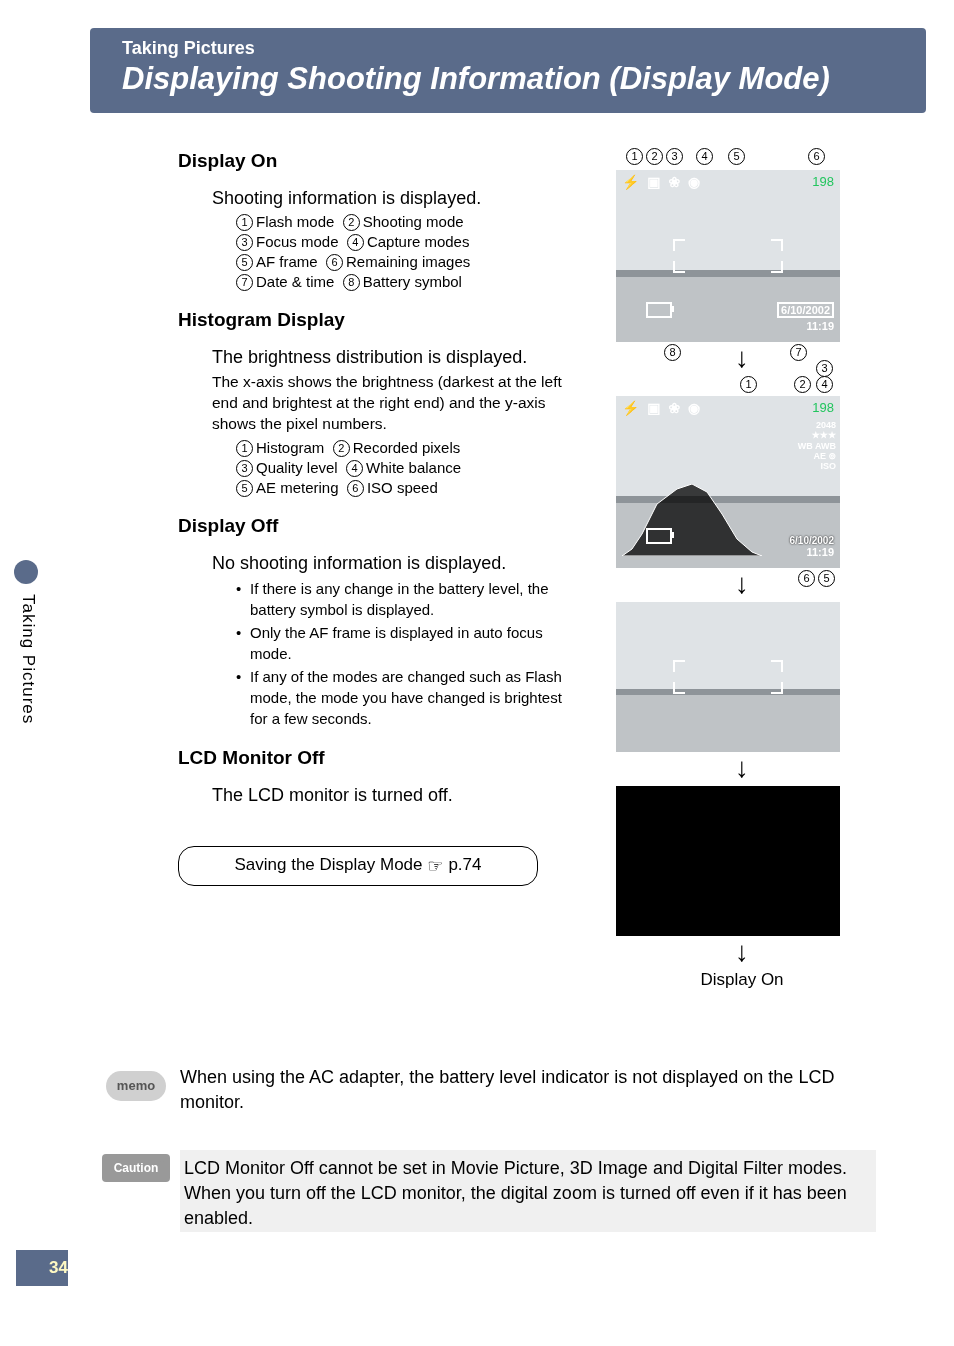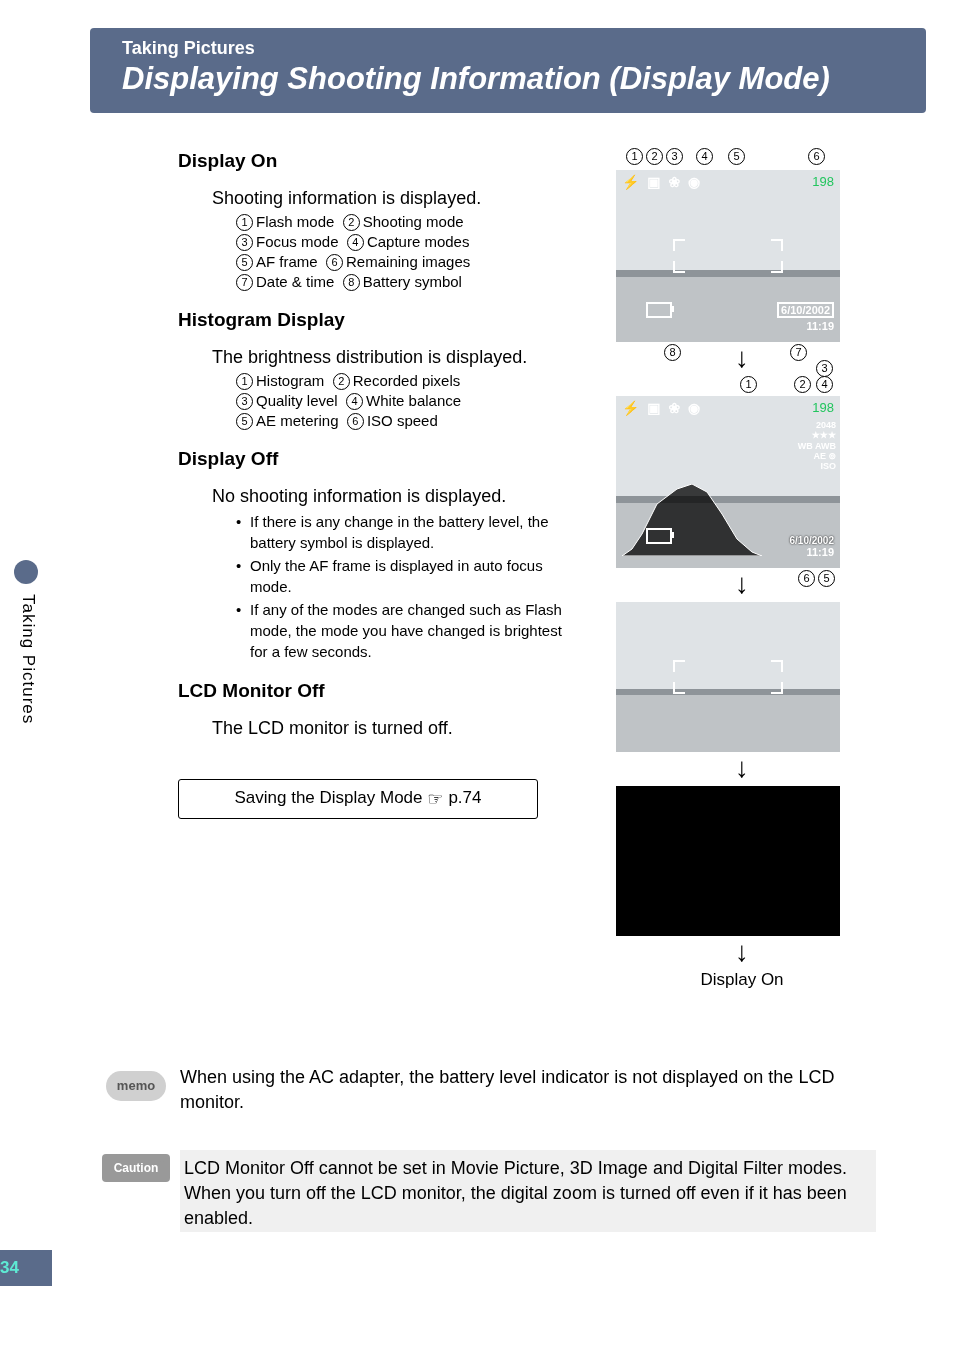--- a/index.html
+++ b/index.html
@@ -3,34 +3,34 @@
 <meta charset="utf-8">
 <style>
 html,body{margin:0;padding:0;background:#fff;font-family:Arial,Helvetica,sans-serif;color:#000}
 .page{width:954px;height:1346px;position:relative;background:#fff;overflow:hidden}
 .header{background:#5a6b8a;color:#fff;margin:28px 28px 0 90px;border-radius:4px;padding:10px 20px 16px 32px}
 .header .cat{font-size:18px;font-weight:bold;margin-bottom:2px}
 .header .title{font-size:31px;font-weight:bold;font-style:italic}
 .sidebar{position:absolute;left:0;top:560px;width:52px;height:260px}
 .dot{width:24px;height:24px;background:#5a6b8a;border-radius:50%;margin-left:14px;margin-bottom:10px}
 .vtext{writing-mode:vertical-rl;font-size:17px;letter-spacing:1px;margin-left:18px}
-.pno-box{position:absolute;left:0;bottom:60px;width:52px;height:36px;background:#5a6b8a;color:#5eead4;font-weight:bold;text-align:left;line-height:36px;font-size:17px}
+.pno-box{position:absolute;left:16px;bottom:60px;width:52px;height:36px;background:#5a6b8a;color:#fef9c3;font-weight:bold;text-align:right;line-height:36px;font-size:17px}
 .main{position:absolute;left:178px;top:150px;width:400px}
 .sect{margin-bottom:18px}
 .h3{font-weight:bold;font-size:19px;margin-bottom:0}
 .lead{font-size:18px;margin:16px 0 4px 34px}
 .list{font-size:15px;margin-left:58px}
 .row{margin-bottom:2px}
 .circ{display:inline-block;border:1px solid #000;border-radius:50%;width:15px;height:15px;font-size:11px;text-align:center;line-height:15px;margin-right:3px;vertical-align:1px}
 .body2{font-size:15.5px;margin:0 0 4px 34px;line-height:1.35}
 .bul{font-size:15px;margin-left:58px;line-height:1.4}
 .bul .b{position:relative;padding-left:14px;margin-bottom:2px}
 .bul .b:before{content:"•";position:absolute;left:0}
 .save{margin-top:40px}
-.savebox{border:1.5px solid #000;border-radius:3px;padding:8px 14px;font-size:17px;display:inline-block;min-width:330px;text-align:center}
+.savebox{border:1.5px solid #000;border-radius:16px;padding:8px 14px;font-size:17px;display:inline-block;min-width:330px;text-align:center}
 .savebox .hand{font-size:18px;vertical-align:-2px}
 .memorow{position:absolute;left:106px;top:1065px;width:760px}
 .memolabel{position:absolute;left:0;top:6px;width:60px;height:30px;background:#d0d0d0;border-radius:15px;color:#555;font-size:13px;font-weight:bold;text-align:center;line-height:30px}
 .memotxt{margin-left:74px;font-size:18px;line-height:1.4}
 .cautionrow{position:absolute;left:106px;top:1150px;width:770px}
 .cautionlabel{position:absolute;left:-4px;top:4px;width:68px;height:28px;background:#999;color:#fff;font-size:12px;font-weight:bold;text-align:center;line-height:28px;border-radius:4px}
 .cautionlabel:before,.cautionlabel:after{content:"";position:absolute;width:8px;height:8px;background:#999;border-radius:50%}
 .cautiontxt{margin-left:74px;font-size:18px;line-height:1.4;background:#f0f0f0;padding:6px 10px 0 4px}
 .right{position:absolute;left:612px;top:148px;width:260px}
 .lcd{position:relative;width:224px;height:172px;background:#000;margin-bottom:2px;margin-left:4px}
@@ -81,20 +81,21 @@
         <div class="row"><span class="circ">1</span><span>Flash mode</span>&nbsp;&nbsp;<span class="circ">2</span><span>Shooting mode</span></div>
         <div class="row"><span class="circ">3</span><span>Focus mode</span>&nbsp;&nbsp;<span class="circ">4</span><span>Capture modes</span></div>
         <div class="row"><span class="circ">5</span><span>AF frame</span>&nbsp;&nbsp;<span class="circ">6</span><span>Remaining images</span></div>
         <div class="row"><span class="circ">7</span><span>Date &amp; time</span>&nbsp;&nbsp;<span class="circ">8</span><span>Battery symbol</span></div>
       </div>
     </div>
 
     <div class="sect">
       <div class="h3">Histogram Display</div>
       <div class="lead">The brightness distribution is displayed.</div>
+      <div class="body2">The x-axis shows the brightness (darkest at the left end and brightest at the right end) and the y-axis shows the pixel numbers.</div>
       <div class="list">
         <div class="row"><span class="circ">1</span><span>Histogram</span>&nbsp;&nbsp;<span class="circ">2</span><span>Recorded pixels</span></div>
         <div class="row"><span class="circ">3</span><span>Quality level</span>&nbsp;&nbsp;<span class="circ">4</span><span>White balance</span></div>
         <div class="row"><span class="circ">5</span><span>AE metering</span>&nbsp;&nbsp;<span class="circ">6</span><span>ISO speed</span></div>
       </div>
     </div>
 
     <div class="sect">
       <div class="h3">Display Off</div>
       <div class="lead">No shooting information is displayed.</div>

